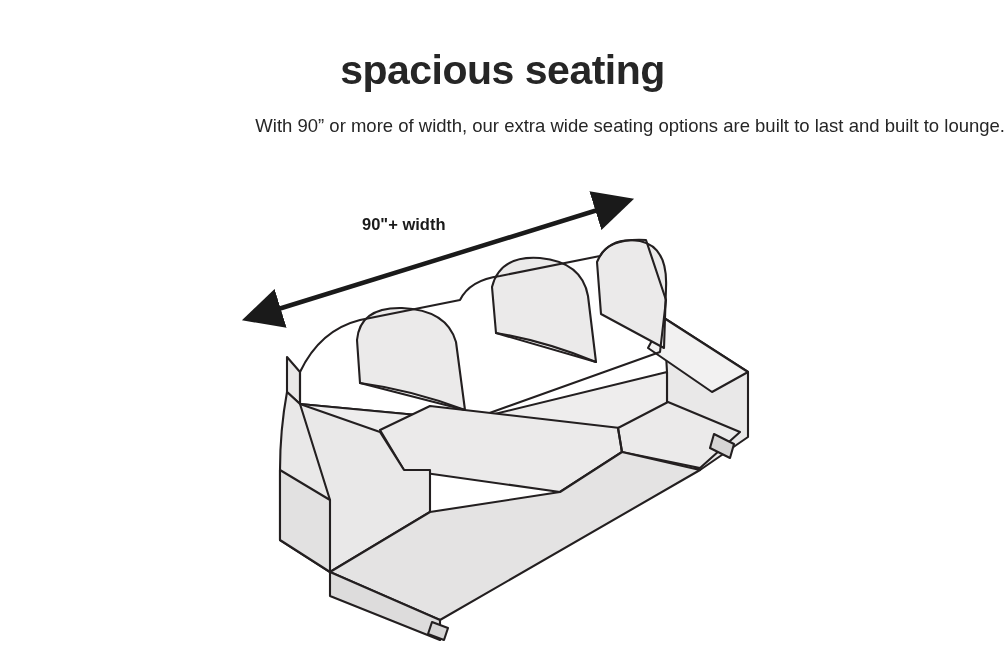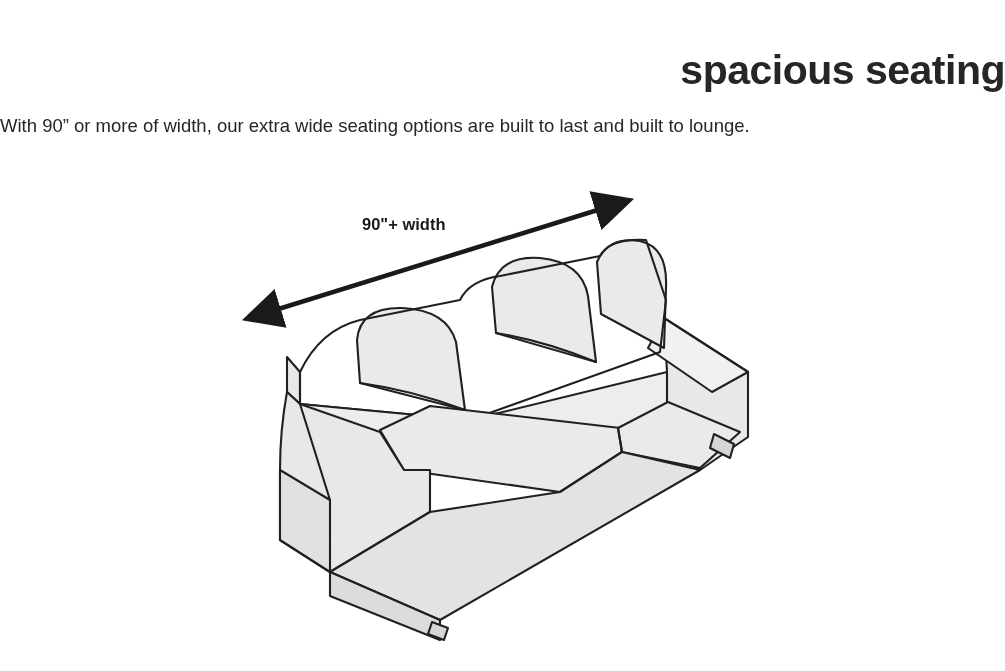--- a/index.html
+++ b/index.html
@@ -19,33 +19,33 @@
     position: relative;
     width: 1005px;
     height: 671px;
     background: #ffffff;
   }
   .headline {
     position: absolute;
     top: 48px;
     left: 0;
     width: 1005px;
-    text-align: right;
+    text-align: center;
     font-size: 41px;
     font-weight: bold;
     letter-spacing: -0.5px;
     color: #262626;
     line-height: 1.1;
   }
   .subhead {
     position: absolute;
     top: 113px;
     left: 0;
     width: 1005px;
-    text-align: left;
+    text-align: right;
     font-size: 18.5px;
     color: #262626;
     line-height: 1.45;
   }
   .subhead .line {
     display: block;
   }
   .dim-label {
     position: absolute;
     top: 215px;

